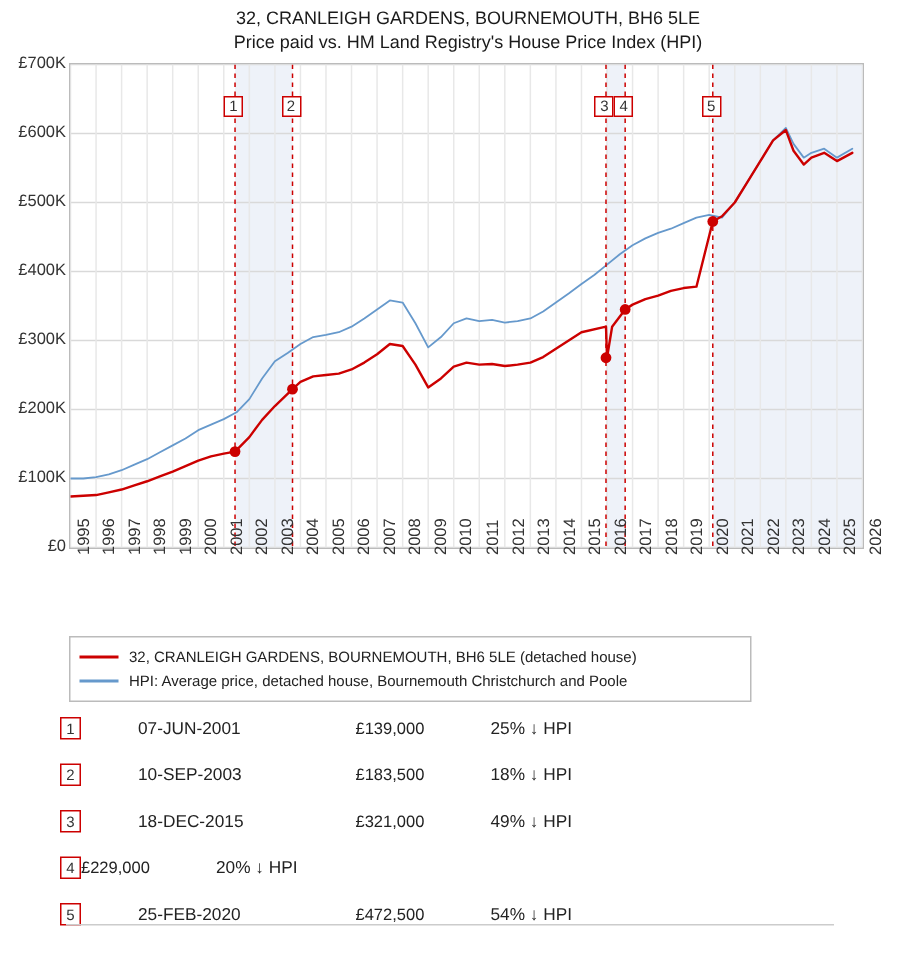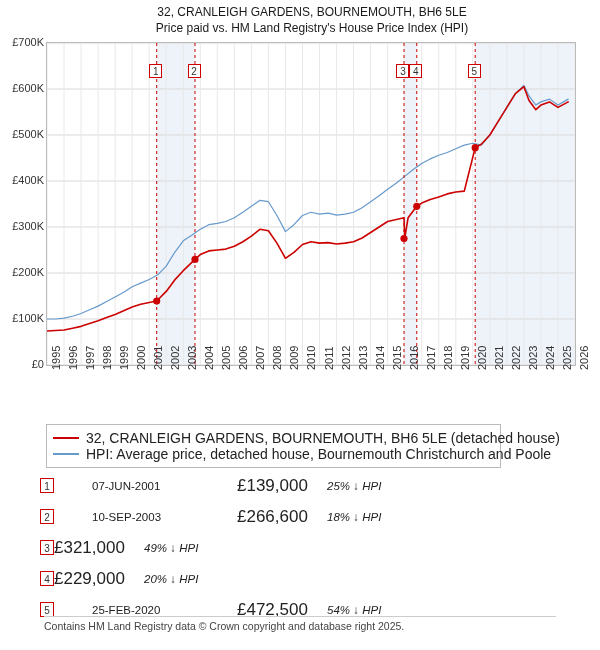--- a/index.html
+++ b/index.html
@@ -94,21 +94,21 @@
   }
   .legend-swatch {
     width: 26px;
     height: 0;
     border-top-width: 2px;
     border-top-style: solid;
     margin-right: 7px;
     flex: none;
   }
   .legend-text {
-    font-size: 14px;
+    font-size: 10px;
     color: #222222;
     white-space: nowrap;
   }
   
   #evt-table {
     position: absolute;
     left: 40px;
     top: 470px;
     width: 520px;
   }
@@ -129,27 +129,26 @@
     flex: none;
   }
   .evt-date {
     width: 145px;
     padding-left: 38px;
     font-size: 11.5px;
     color: #222222;
   }
   .evt-price {
     width: 90px;
-    font-size: 17px;
+    font-size: 11px;
     color: #222222;
   }
   .evt-delta {
     font-size: 11.5px;
     color: #222222;
-    font-style: italic;
   }
   
   #footer {
     position: absolute;
     left: 44px;
     top: 620px;
     width: 540px;
   }
   .footer-line {
     font-size: 10.5px;
@@ -301,39 +300,39 @@
   <div id="evt-table">
       <div class="evt-row">
         <div class="evt-num">1</div>
         <div class="evt-date">07-JUN-2001</div>
         <div class="evt-price">£139,000</div>
         <div class="evt-delta">25% ↓ HPI</div>
       </div>
       <div class="evt-row">
         <div class="evt-num">2</div>
         <div class="evt-date">10-SEP-2003</div>
-        <div class="evt-price">£266,600</div>
+        <div class="evt-price">£183,500</div>
         <div class="evt-delta">18% ↓ HPI</div>
       </div>
       <div class="evt-row">
         <div class="evt-num">3</div>
+        <div class="evt-date">18-DEC-2015</div>
         <div class="evt-price">£321,000</div>
         <div class="evt-delta">49% ↓ HPI</div>
       </div>
       <div class="evt-row">
         <div class="evt-num">4</div>
         <div class="evt-price">£229,000</div>
         <div class="evt-delta">20% ↓ HPI</div>
       </div>
       <div class="evt-row">
         <div class="evt-num">5</div>
         <div class="evt-date">25-FEB-2020</div>
         <div class="evt-price">£472,500</div>
         <div class="evt-delta">54% ↓ HPI</div>
       </div>
     </div>
 
   <div id="footer-rule"></div>
   <div id="footer">
-    <div class="footer-line">Contains HM Land Registry data © Crown copyright and database right 2025.</div>
   </div>
 
 </div>
 
 </body></html>

